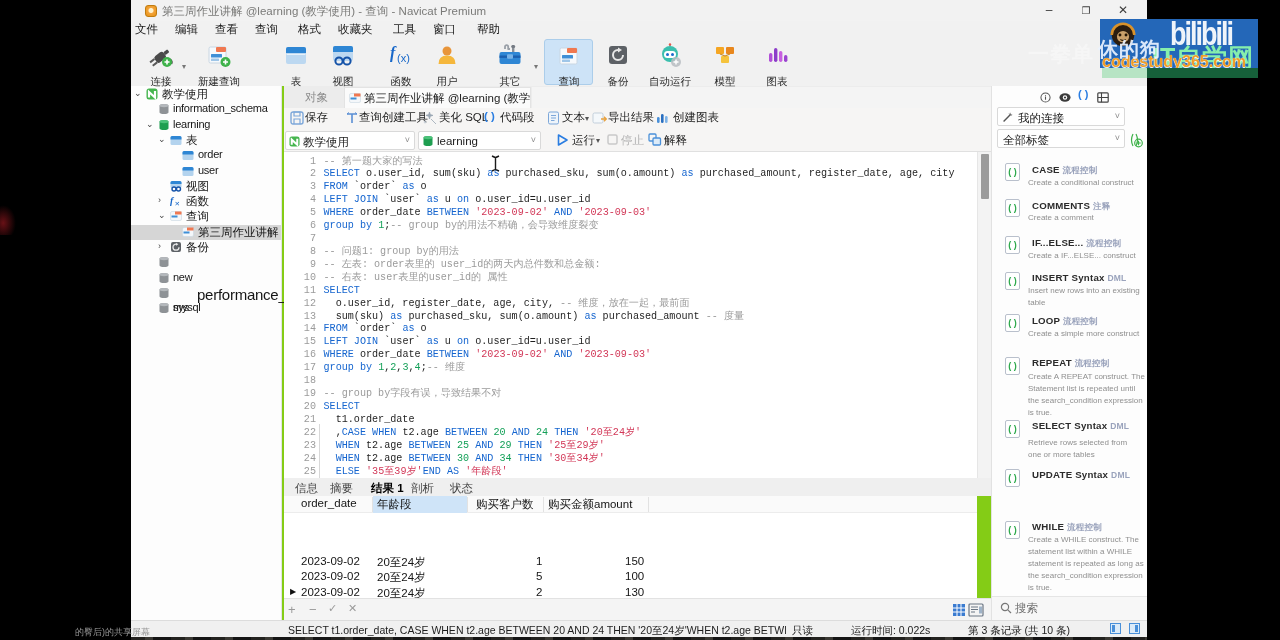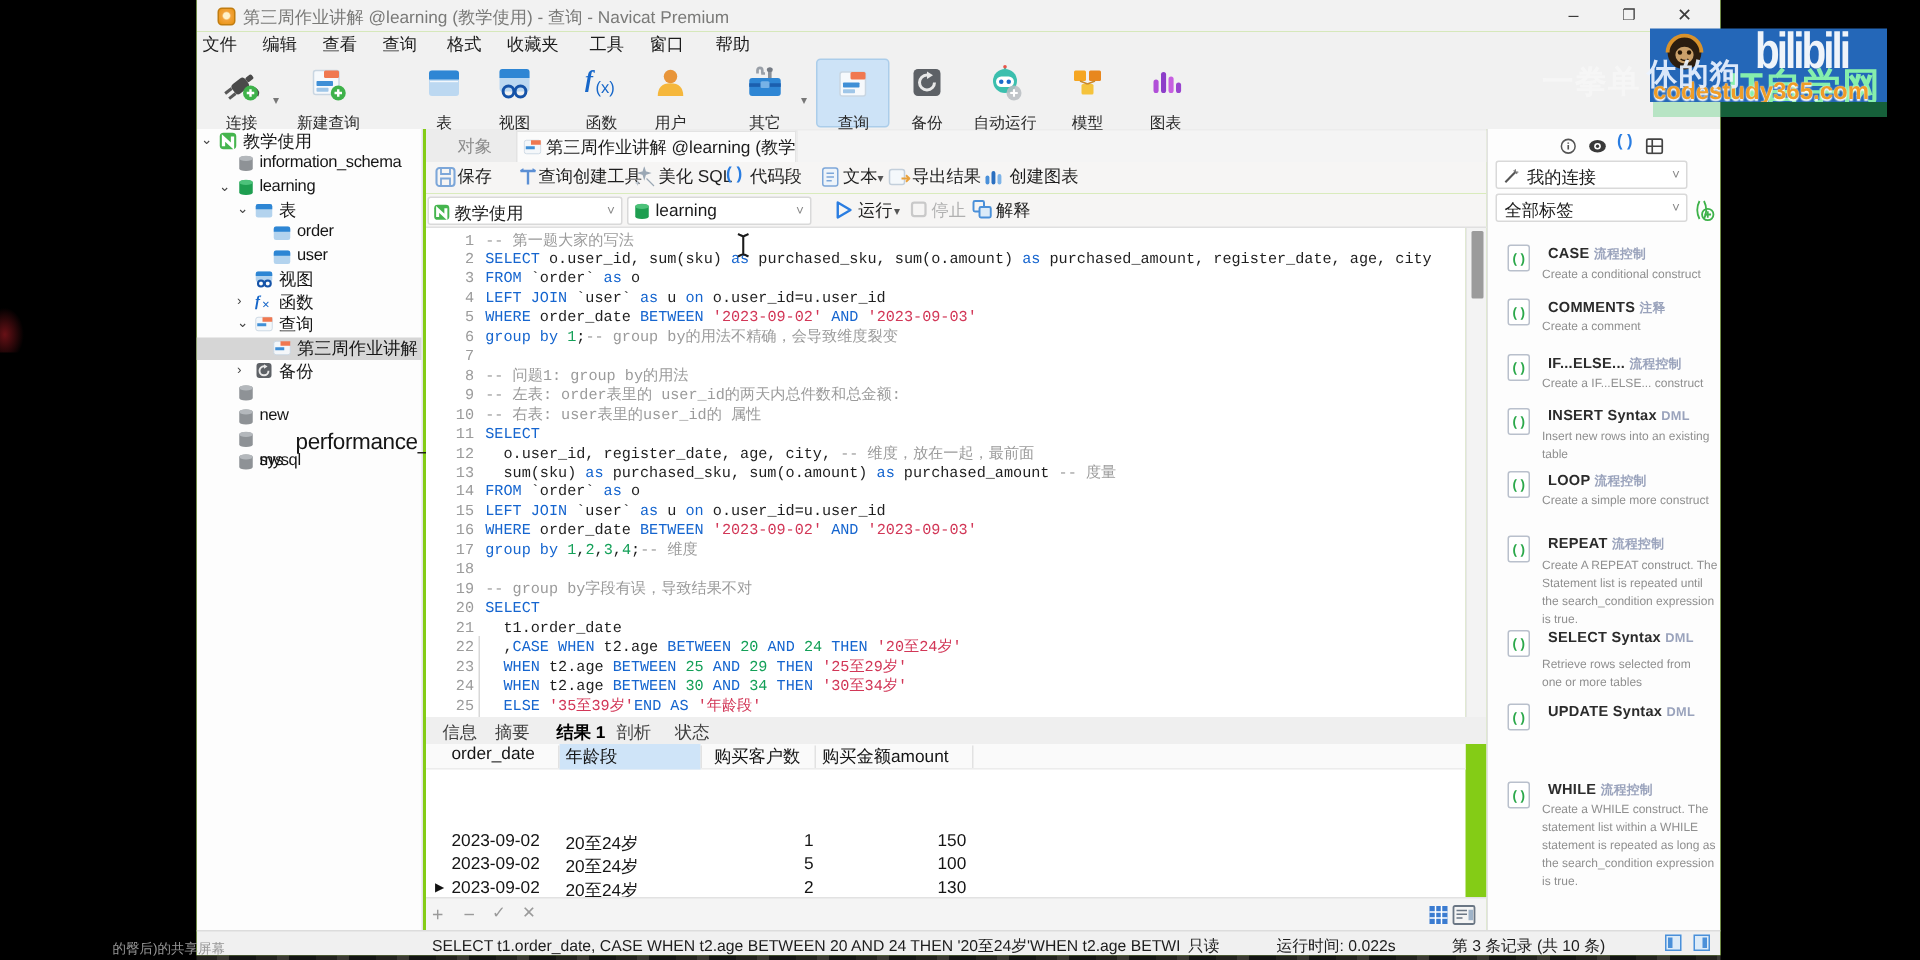--- a/index.html
+++ b/index.html
@@ -535,20 +535,27 @@
         <div class="sni-t" style="top:271px;">REPEAT <small>流程控制</small></div>
         <div class="sni-d" style="top:285px;">Create A REPEAT construct. The<br>Statement list is repeated until<br>the search_condition expression<br>is true.</div>
       <div class="sni-i" style="top:334px;">( )</div>
         <div class="sni-t" style="top:334px;">SELECT Syntax <small>DML</small></div>
         <div class="sni-d" style="top:351px;">Retrieve rows selected from<br>one or more tables</div>
       <div class="sni-i" style="top:383px;">( )</div>
         <div class="sni-t" style="top:383px;">UPDATE Syntax <small>DML</small></div>
       <div class="sni-i" style="top:435px;">( )</div>
         <div class="sni-t" style="top:435px;">WHILE <small>流程控制</small></div>
         <div class="sni-d" style="top:448px;">Create a WHILE construct. The<br>statement list within a WHILE<br>statement is repeated as long as<br>the search_condition expression<br>is true.</div>
+      <div style="position:absolute;left:0;top:510px;width:156px;height:24px;background:#f7f7f7;border-top:1px solid #e5e5e5;">
+        <svg style="position:absolute;left:8px;top:5px;" width="12" height="12" viewBox="0 0 12 12">
+            <circle cx="5" cy="5" r="3.6" fill="none" stroke="#777" stroke-width="1.2"></circle>
+            <path d="M7.8 7.8 L11 11" stroke="#777" stroke-width="1.2"></path>
+          </svg>
+        <span style="position:absolute;left:23px;top:4px;font-size:11.5px;color:#6e6e6e;">搜索</span>
+      </div>
     </div>
     <div id="statusbar">
       <span style="position:absolute;left:157px;top:3px;white-space:nowrap;width:498px;overflow:hidden;display:inline-block;">SELECT t1.order_date, CASE WHEN t2.age BETWEEN 20 AND 24 THEN '20至24岁'WHEN t2.age BETWEEN 25</span>
       <span style="position:absolute;left:661px;top:3px;">只读</span>
       <span style="position:absolute;left:720px;top:3px;">运行时间: 0.022s</span>
       <span style="position:absolute;left:837px;top:3px;">第 3 条记录 (共 10 条)</span>
       <span style="position:absolute;left:979px;top:2px;width:11px;height:11px;background:#dcebf8;border:1px solid #4a90d9;">
           <span style="position:absolute;left:1px;top:1px;width:3px;height:7px;background:#4a90d9;"></span>
         </span>
       <span style="position:absolute;left:998px;top:2px;width:11px;height:11px;background:#dcebf8;border:1px solid #4a90d9;">

